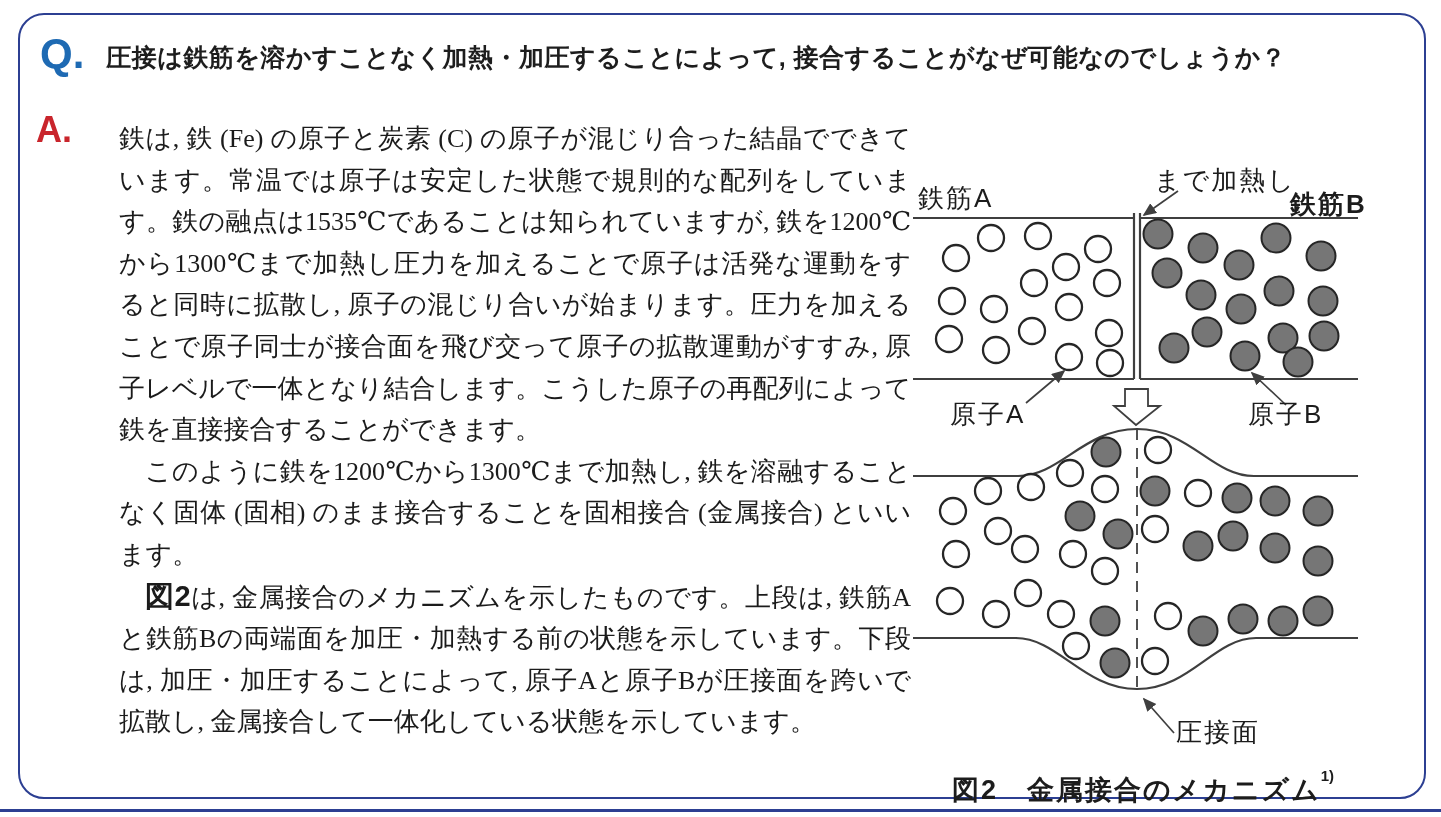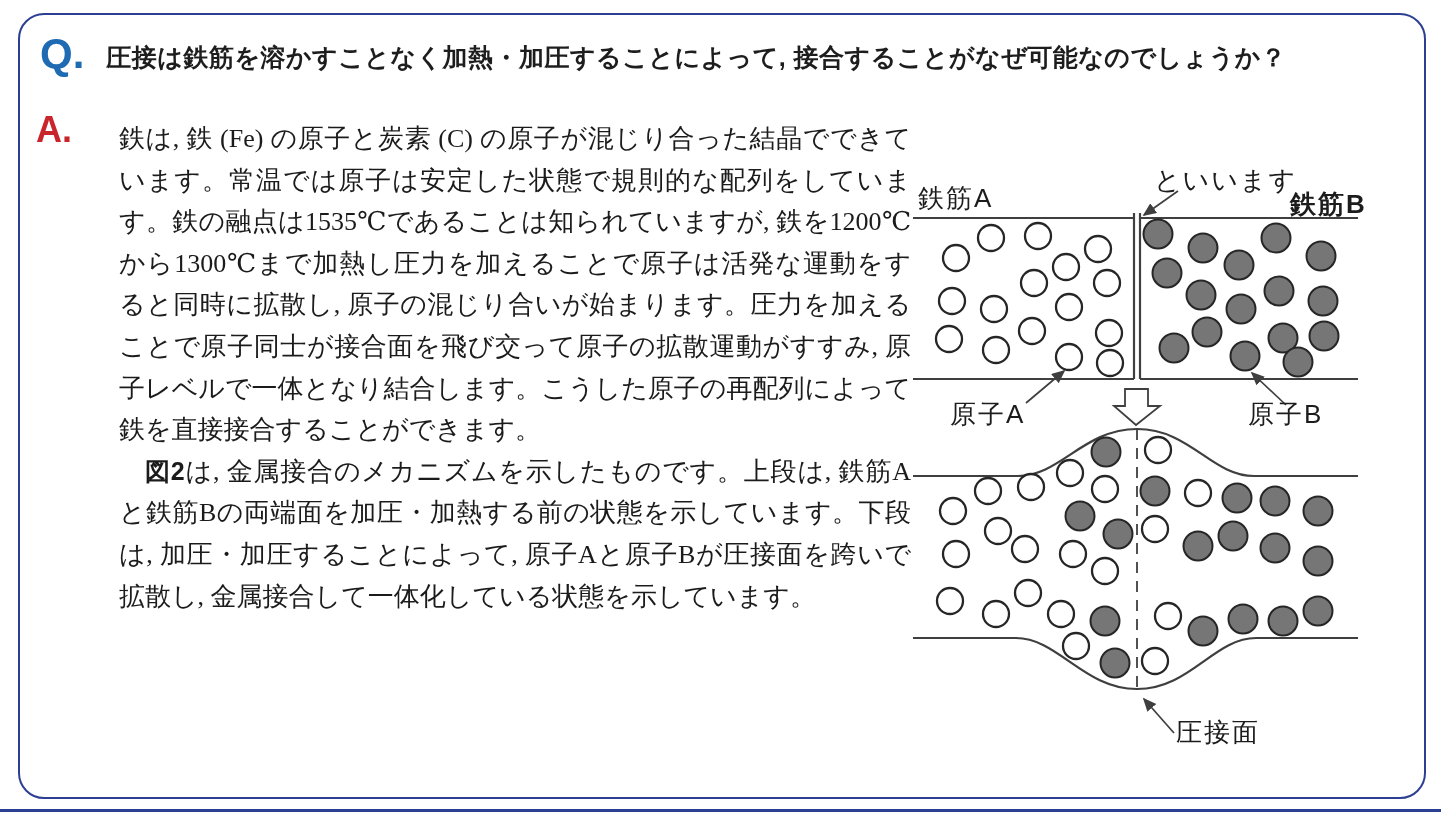--- a/index.html
+++ b/index.html
@@ -36,21 +36,21 @@
   }
   .answer{
     position:absolute;left:95px;top:118px;width:792px;
     font-family:"Liberation Serif","DejaVu Serif",serif;
     font-size:26px;line-height:41.6px;color:var(--ink);
     text-align:justify;
     margin-left:24px;
   }
   .answer p.indent{text-indent:1em;}
   .answer .lead{
-    font-family:"Liberation Sans",sans-serif;font-weight:700;font-size:25px;
+    font-family:"Liberation Sans",sans-serif;font-weight:700;font-size:29px;
   }
   
   .figure{position:absolute;left:888px;top:128px;width:537px;height:668px;margin-top:33px;}
   .figure svg{position:absolute;left:0;top:0;}
   .fig-label{
     position:absolute;font-family:"Liberation Sans",sans-serif;font-size:26px;color:#1c1c1c;
     white-space:nowrap;letter-spacing:2px;
   }
   .lbl-rebar-a{left:30px;top:20px;}
   .lbl-end-face{left:266px;top:2px;}
@@ -74,20 +74,21 @@
   <div class="bottom-rule"></div>
 
   <div class="q-row">
     <span class="q-marker">Q.</span>
     <span class="q-text">圧接は鉄筋を溶かすことなく加熱・加圧することによって, 接合することがなぜ可能なのでしょうか？</span>
   </div>
 
   <span class="a-marker">A.</span>
   <div class="answer">
     <p>鉄は, 鉄 (Fe) の原子と炭素 (C) の原子が混じり合った結晶でできています。常温では原子は安定した状態で規則的な配列をしています。鉄の融点は1535℃であることは知られていますが, 鉄を1200℃から1300℃まで加熱し圧力を加えることで原子は活発な運動をすると同時に拡散し, 原子の混じり合いが始まります。圧力を加えることで原子同士が接合面を飛び交って原子の拡散運動がすすみ, 原子レベルで一体となり結合します。こうした原子の再配列によって鉄を直接接合することができます。</p>
+    <p class="indent">このように鉄を1200℃から1300℃まで加熱し, 鉄を溶融することなく固体 (固相) のまま接合することを固相接合 (金属接合) といいます。</p>
     <p class="indent"><span class="lead">図2</span><span>は, 金属接合のメカニズムを示したものです。上段は, 鉄筋Aと鉄筋Bの両端面を加圧・加熱する前の状態を示しています。下段は, 加圧・加圧することによって, 原子Aと原子Bが圧接面を跨いで拡散し, 金属接合して一体化している状態を示しています。</span></p>
   </div>
 
   <div class="figure">
     <svg width="537" height="660" viewBox="0 0 537 660">
       <defs>
         <marker id="ah" markerWidth="10" markerHeight="10" refX="7" refY="3.5" orient="auto">
           <path d="M0,0 L8,3.5 L0,7 Z" fill="#3f3f3f"></path>
         </marker>
       </defs>
@@ -177,20 +178,21 @@
           <circle cx="315" cy="470" r="14.5" fill="#767676" stroke="#262626" stroke-width="2"></circle>
           <circle cx="355" cy="458" r="14.5" fill="#767676" stroke="#262626" stroke-width="2"></circle>
           <circle cx="395" cy="460" r="14.5" fill="#767676" stroke="#262626" stroke-width="2"></circle>
           <circle cx="430" cy="450" r="14.5" fill="#767676" stroke="#262626" stroke-width="2"></circle>
           <circle cx="188" cy="485" r="13" fill="#ffffff" stroke="#262626" stroke-width="2.3"></circle>
           <circle cx="227" cy="502" r="14.5" fill="#767676" stroke="#262626" stroke-width="2"></circle>
           <circle cx="267" cy="500" r="13" fill="#ffffff" stroke="#262626" stroke-width="2.3"></circle>
         </g>
     </svg>
     <span class="fig-label lbl-rebar-a">鉄筋A</span>
-    <span class="fig-label lbl-end-face">といいます</span>
+    <span class="fig-label lbl-end-face">まで加熱し</span>
     <span class="fig-label lbl-rebar-b">鉄筋B</span>
     <span class="fig-label lbl-atom-a">原子A</span>
     <span class="fig-label lbl-atom-b">原子B</span>
     <span class="fig-label lbl-weld-face">圧接面</span>
+    <div class="fig-caption"><span>図2　金属接合のメカニズム</span><sup>1)</sup></div>
   </div>
 
 </div>
 
 </body></html>

